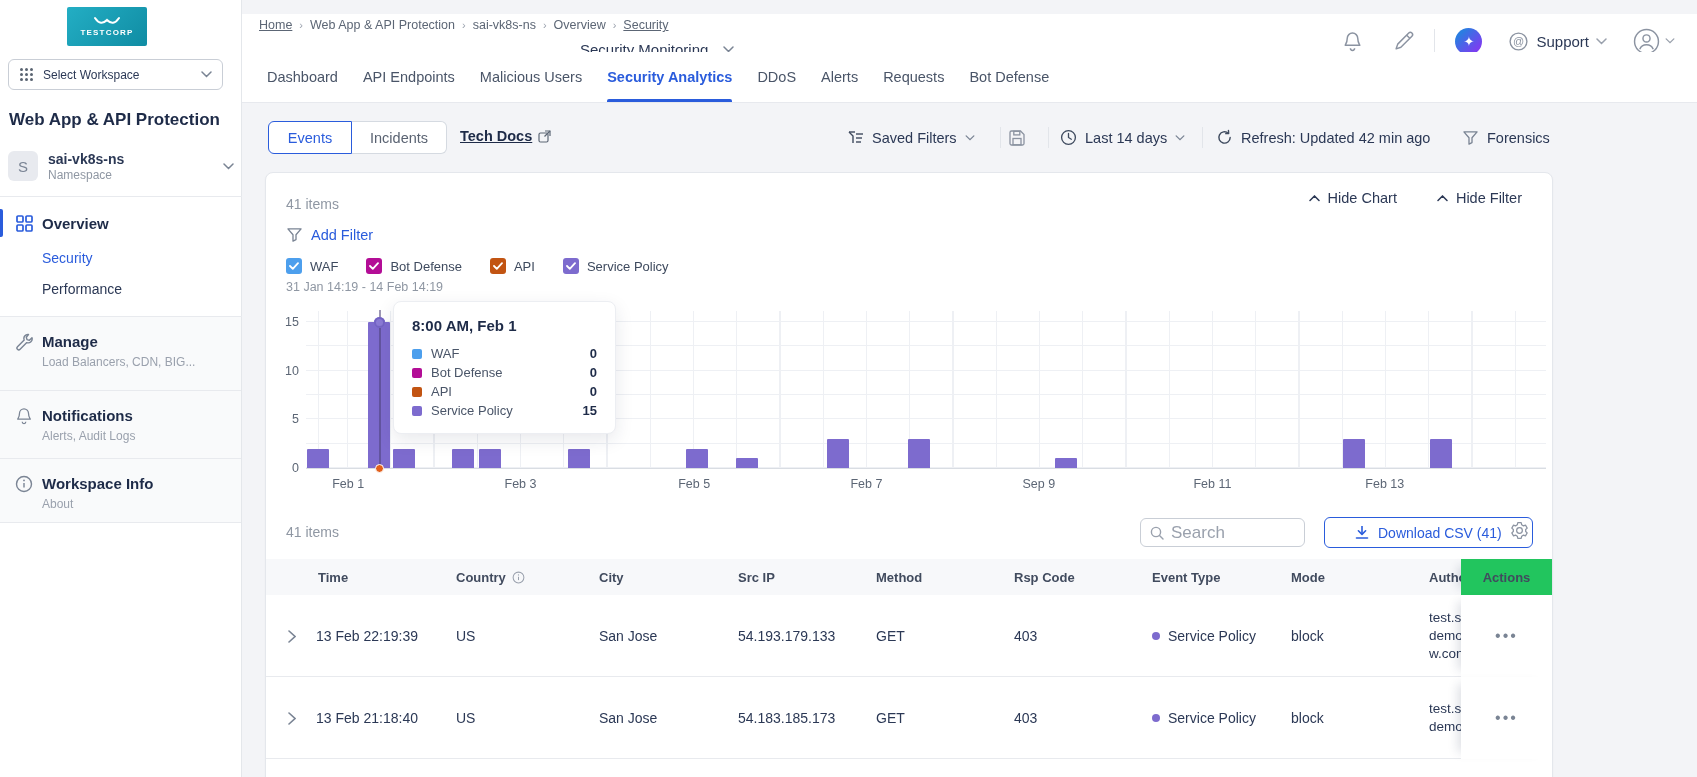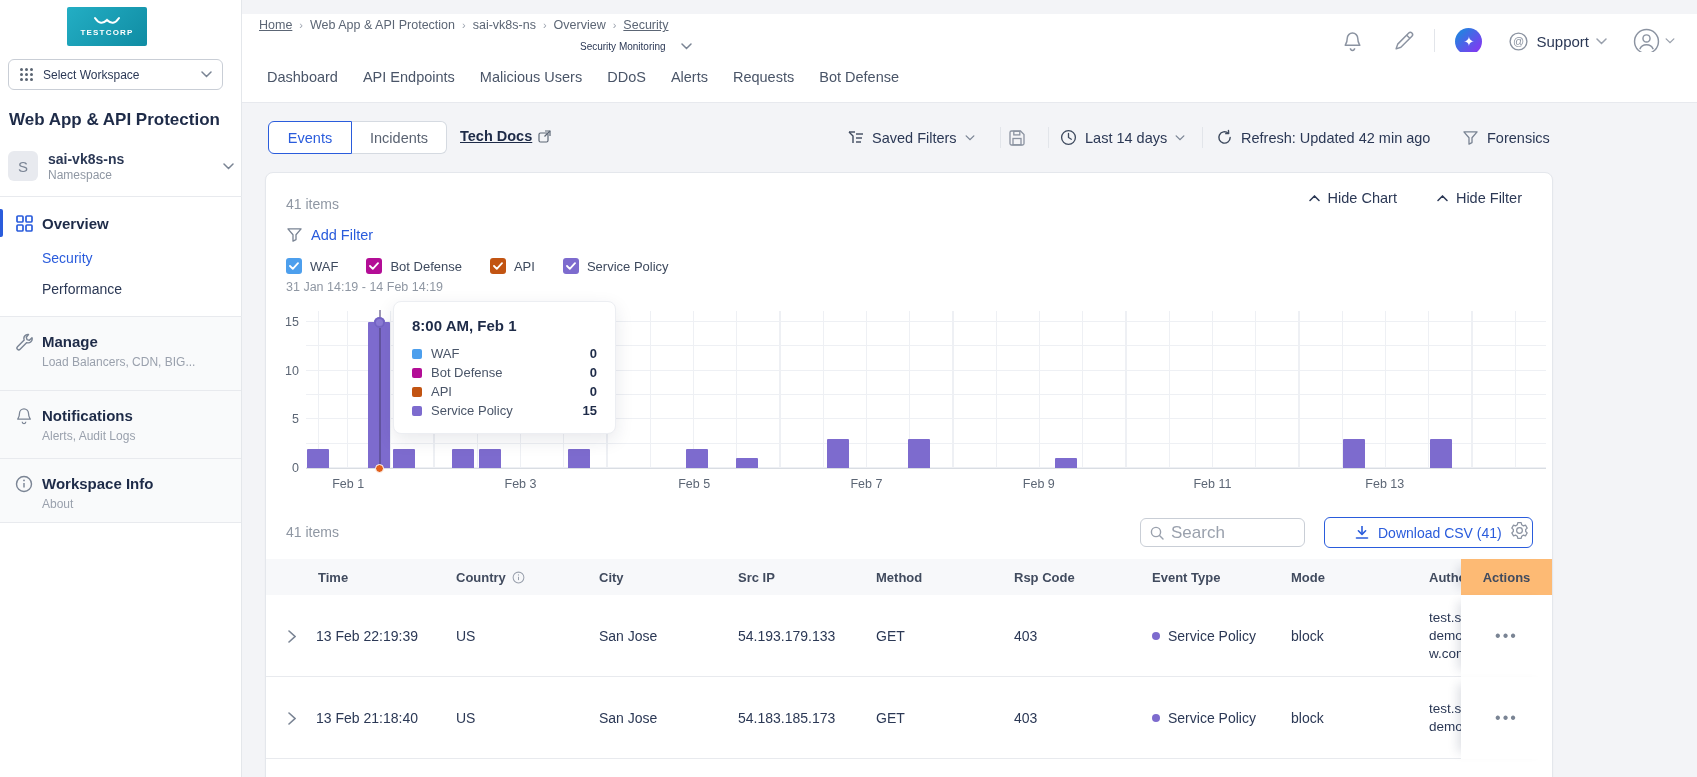--- a/index.html
+++ b/index.html
@@ -29,21 +29,21 @@
   .side-group .g-label { position:absolute; left:42px; top:16px; font-size:15px; font-weight:bold; color:#1e2b48; }
   .side-group .g-sub { position:absolute; left:42px; top:38px; font-size:12px; color:#9aa1ad; }
   .side-group .g-icon { position:absolute; left:15px; top:16px; }
   
   .topbar { position:absolute; left:242px; top:14px; width:1455px; height:52px; background:#fff; }
   .breadcrumb { position:absolute; left:17px; top:4px; font-size:12.5px; color:#5c6675; display:flex; align-items:center; gap:7px; }
   .breadcrumb .crumb.link { text-decoration:underline; cursor:pointer; }
   .breadcrumb .sep { color:#9aa1ad; font-size:11px; }
   .page-title-row { position:absolute; left:17px; top:24px; display:flex; align-items:center; }
   .page-title { font-size:18.5px; font-weight:600; color:#1e2b48; }
-  .view-select { position:absolute; left:338px; top:27px; display:flex; align-items:center; gap:15px; font-size:10px; color:#2b3855; cursor:pointer; }
+  .view-select { position:absolute; left:338px; top:27px; display:flex; align-items:center; gap:15px; font-size:15px; color:#2b3855; cursor:pointer; }
   .top-icons { position:absolute; right:22px; top:12px; height:30px; display:flex; align-items:center; gap:0; }
   .icon-btn { display:flex; align-items:center; justify-content:center; cursor:pointer; }
   .vdiv { width:1px; height:24px; background:#e2e5ea; margin:0 20px; }
   .ai-circle { width:27px; height:27px; border-radius:50%; background:linear-gradient(135deg,#2a7de1 20%,#7a3ff0 80%); color:#fff; display:flex; align-items:center; justify-content:center; font-size:13px; cursor:pointer; }
   .support { display:flex; align-items:center; gap:7px; margin-left:26px; cursor:pointer; font-size:15px; color:#2b3855; }
   .user-menu { display:flex; align-items:center; gap:5px; margin-left:26px; cursor:pointer; }
   
   .tabsbar { position:absolute; left:242px; top:52px; width:1455px; height:51px; background:#fff; border-bottom:1px solid #e7e9ee; display:flex; align-items:center; padding-left:25px; gap:25px; }
   .tab { font-size:14.5px; color:#4a5568; cursor:pointer; position:relative; height:100%; display:flex; align-items:center; }
   .tab.active { color:#2a5cdc; font-weight:bold; }
@@ -249,20 +249,21 @@
             <polyline points="1,1 5.5,5.5 10,1" fill="none" stroke="#9aa1ad" stroke-width="1.5" stroke-linecap="round"></polyline>
           </svg>
       </span>
     </div>
   </div>
 
   <div class="tabsbar">
       <div class="tab">Dashboard</div>
       <div class="tab">API Endpoints</div>
       <div class="tab">Malicious Users</div>
+      <div class="tab active">Security Analytics</div>
       <div class="tab">DDoS</div>
       <div class="tab">Alerts</div>
       <div class="tab">Requests</div>
       <div class="tab">Bot Defense</div>
     </div>
 
   <div class="filterbar">
     <div class="seg">
       <div class="seg-btn on">Events</div>
       <div class="seg-btn off">Incidents</div>
@@ -405,21 +406,21 @@
         <div class="ytick" style="top: 288px; position: absolute; left: 5px; width: 28px; text-align: right;">0</div>
         <div class="ytick" style="top: 239.333px; position: absolute; left: 5px; width: 28px; text-align: right;">5</div>
         <div class="ytick" style="top: 190.667px; position: absolute; left: 5px; width: 28px; text-align: right;">10</div>
         <div class="ytick" style="top: 142px; position: absolute; left: 5px; width: 28px; text-align: right;">15</div>
       </div>
     <div id="xticks">
         <div class="xtick" style="left: 82.16px;">Feb 1</div>
         <div class="xtick" style="left: 254.52px;">Feb 3</div>
         <div class="xtick" style="left: 428.12px;">Feb 5</div>
         <div class="xtick" style="left: 600.48px;">Feb 7</div>
-        <div class="xtick" style="left: 772.84px;">Feb 9</div>
+        <div class="xtick" style="left: 772.84px;">Sep 9</div>
         <div class="xtick" style="left: 946.44px;">Feb 11</div>
         <div class="xtick" style="left: 1118.8px;">Feb 13</div>
       </div>
 
     <div class="chart-tip">
       <div class="tip-title">8:00 AM, Feb 1</div>
       <div id="tip-rows">
           <div class="tip-row">
             <span class="tip-sq" style="background: rgb(77, 159, 237);"></span>
             <span class="tip-lbl">WAF</span>
@@ -494,21 +495,21 @@
         </div>
         <div class="th" style="position: absolute; left: 886px; width: 137px; height: 36px;">
           <span>Event Type</span>
         </div>
         <div class="th" style="position: absolute; left: 1025px; width: 136px; height: 36px;">
           <span>Mode</span>
         </div>
         <div class="th" style="position: absolute; left: 1163px; width: 32px; height: 36px;">
           <span>Autho</span>
         </div>
-        <div class="th actions-cell" style="position: absolute; left: 1195px; width: 91px; height: 36px; background: #fdba74; justify-content: center; box-shadow: rgba(30, 43, 72, 0.15) -10px 0px 10px -7px;">
+        <div class="th actions-cell" style="position: absolute; left: 1195px; width: 91px; height: 36px; background: #22c55e; justify-content: center; box-shadow: rgba(30, 43, 72, 0.15) -10px 0px 10px -7px;">
           <span>Actions</span>
         </div>
       </div>
     <div class="tbl-body" id="tbody">
         <div class="trow">
           <div class="td row-chevron" style="left: 22px; width: 24px;">
             <svg width="8" height="13" viewBox="0 0 8 13">
               <polyline points="1,1 7,6.5 1,12" fill="none" stroke="#7a8494" stroke-width="1.6" stroke-linecap="round"></polyline>
             </svg>
           </div>

